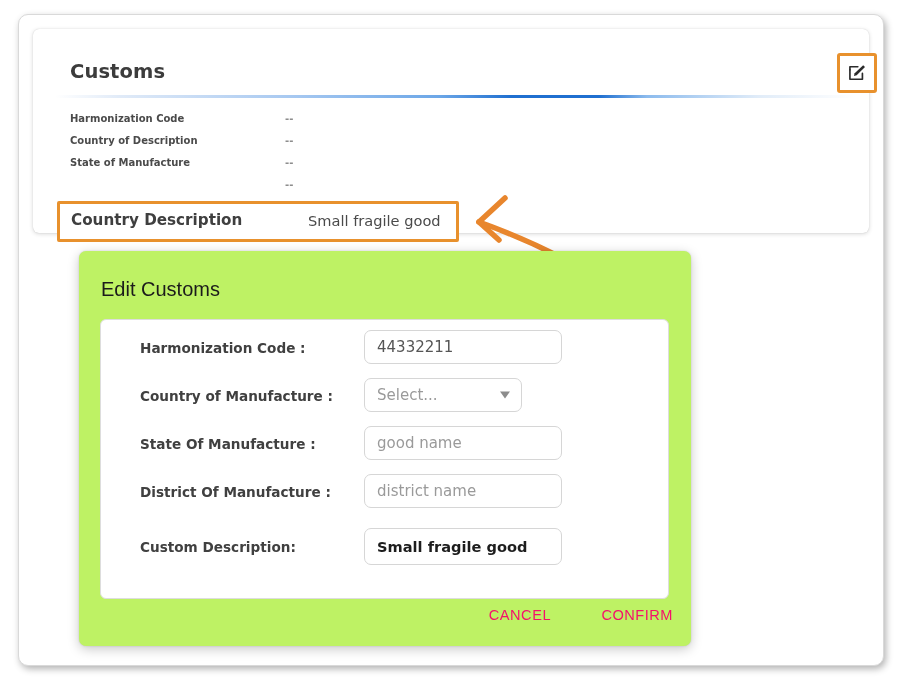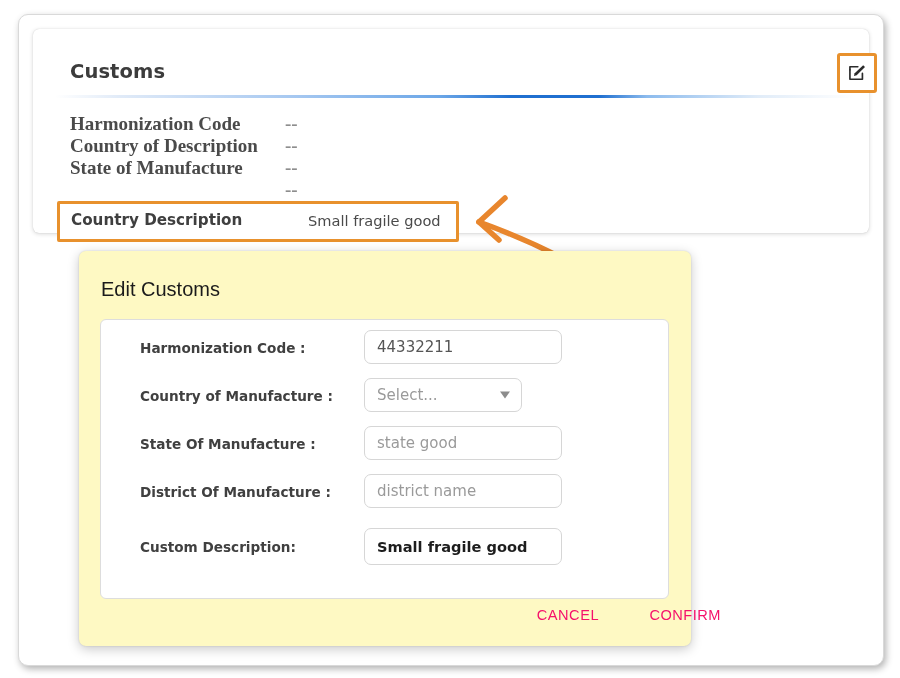--- a/index.html
+++ b/index.html
@@ -66,24 +66,23 @@
         rgba(196,218,242,0.5) 88%,
         rgba(232,240,250,0.0) 100%);
     border-radius: 2px;
   }
 
   .summary-row {
     position: absolute;
     left: 37px;
     width: 760px;
     height: 20px;
-    font-size: 19px;
+    font-size: 10px;
     font-weight: bold;
     color: #4a4a4a;
-    font-family: Liberation Serif, serif;
   }
   .summary-row .slabel {
     position: absolute;
     left: 0;
     top: 0;
     white-space: nowrap;
   }
   .summary-row .svalue {
     position: absolute;
     left: 215px;
@@ -156,21 +155,21 @@
     pointer-events: none;
   }
 
   
   #edit-modal {
     position: absolute;
     left: 60px;
     top: 236px;
     width: 612px;
     height: 395px;
-    background: #fef9c3;
+    background: #bef264;
     border-radius: 7px;
     box-shadow: 0 3px 12px rgba(0,0,0,0.22), 0 0 2px rgba(0,0,0,0.14);
   }
 
   #edit-modal-title {
     position: absolute;
     left: 22px;
     top: 27px;
     font-family: "Liberation Sans", sans-serif;
     font-size: 20px;
@@ -267,21 +266,20 @@
     border-right: 5.5px solid transparent;
     border-top: 7px solid #8c8c8c;
   }
 
   #modal-actions {
     position: absolute;
     left: 0;
     top: 356px;
     width: 100%;
     height: 34px;
-    margin-left: 48px;
   }
   .action-button {
     position: absolute;
     font-family: "Liberation Sans", sans-serif;
     font-size: 14.6px;
     font-weight: normal;
     color: #f5116b;
     letter-spacing: 0.5px;
     cursor: pointer;
     background: none;
@@ -363,21 +361,21 @@
         <span class="flabel">Country of Manufacture :</span>
         <div class="form-field placeholder">
           <span class="fval">Select...</span>
           <span id="select-caret"></span>
         </div>
       </div>
 
       <div class="form-row" id="frow-state">
         <span class="flabel">State Of Manufacture :</span>
         <div class="form-field placeholder">
-          <span class="fval">state good</span>
+          <span class="fval">good name</span>
         </div>
       </div>
 
       <div class="form-row" id="frow-district">
         <span class="flabel">District Of Manufacture :</span>
         <div class="form-field placeholder">
           <span class="fval">district name</span>
         </div>
       </div>
 

